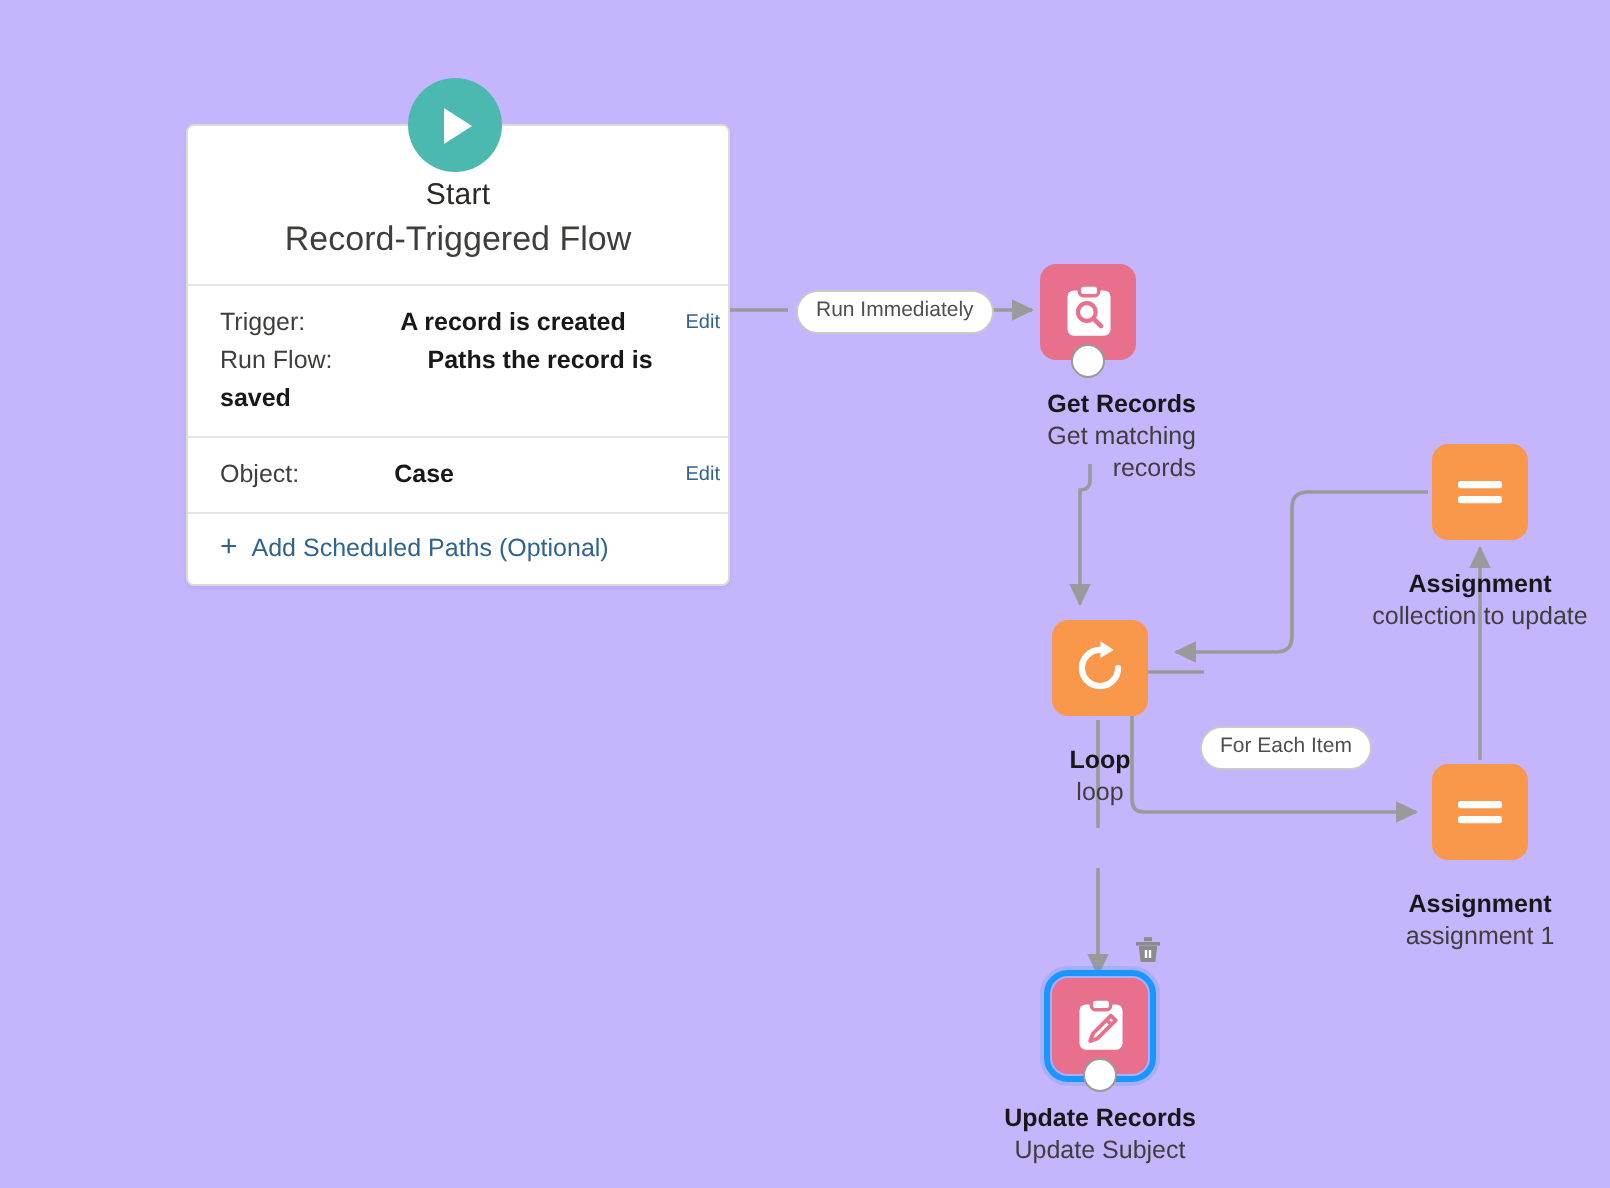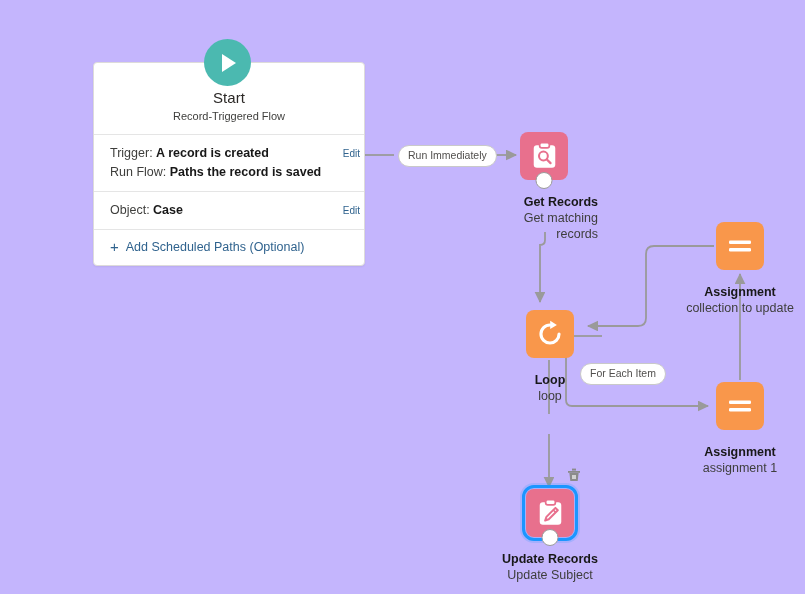--- a/index.html
+++ b/index.html
@@ -46,34 +46,34 @@
     text-align: center;
     border-bottom: 1px solid #e5e5e5;
   }
   .start-title {
     font-size: 15px;
     color: #2b2826;
     letter-spacing: .1px;
     margin-bottom: 4px;
   }
   .start-sub {
-    font-size: 11px;
+    font-size: 17px;
     color: #3e3e3c;
   }
   .start-row {
     padding: 9px 16px 9px 16px;
     border-bottom: 1px solid #e5e5e5;
     font-size: 12.5px;
     color: #3e3e3c;
     position: relative;
     line-height: 19px;
   }
   .start-row:last-child { border-bottom: none; }
   .start-row .lbl { color: #3e3e3c; }
-  .start-row .val { color: #181818; font-weight: bold; }
+  .start-row .val { color: #181818; font-weight: bold; margin-left: 44px; }
   .edit-link {
     position: absolute;
     right: 4px;
     top: 9px;
     font-size: 10px;
     color: #30638e;
     cursor: pointer;
   }
   .add-path {
     padding: 10px 16px 11px 16px;
@@ -307,16 +307,16 @@
       </svg>
       <span class="conn-dot"></span>
     </div>
     <div class="node-name">Update Records</div>
     <div class="node-desc">Update Subject</div>
   </div>
 
 
   <div class="pill" style="left:398px; top:145px;">Run Immediately</div>
 
-  <div class="pill" style="left:580px; top:363px;">For Each Item</div>
+  <div class="pill" style="left:600px; top:363px;">For Each Item</div>
 
 
 </div>
 
 </body></html>

